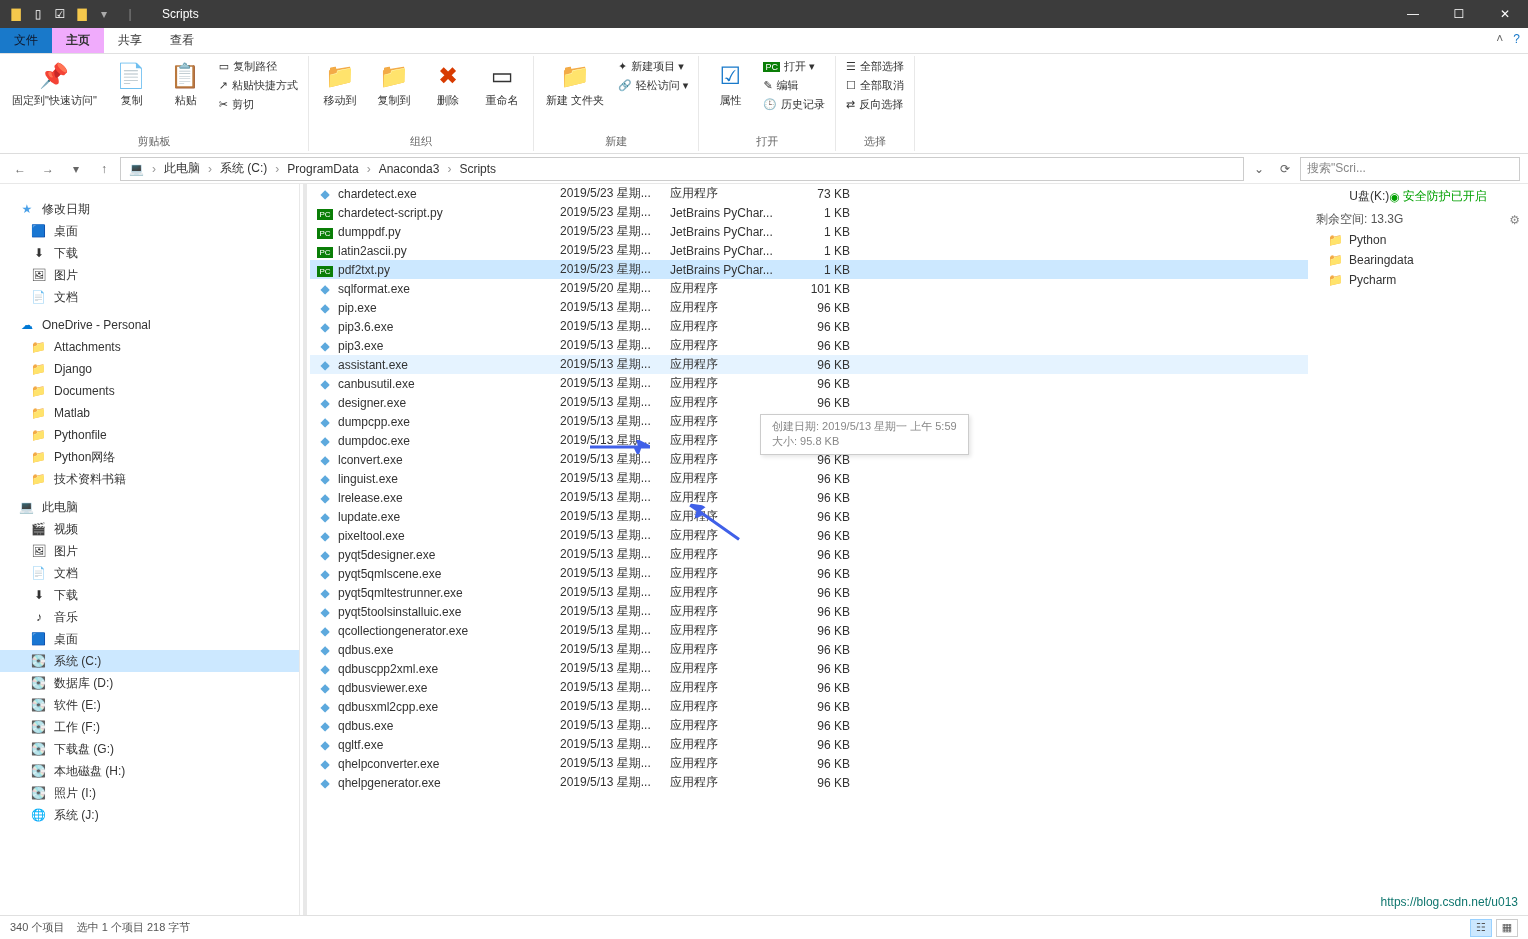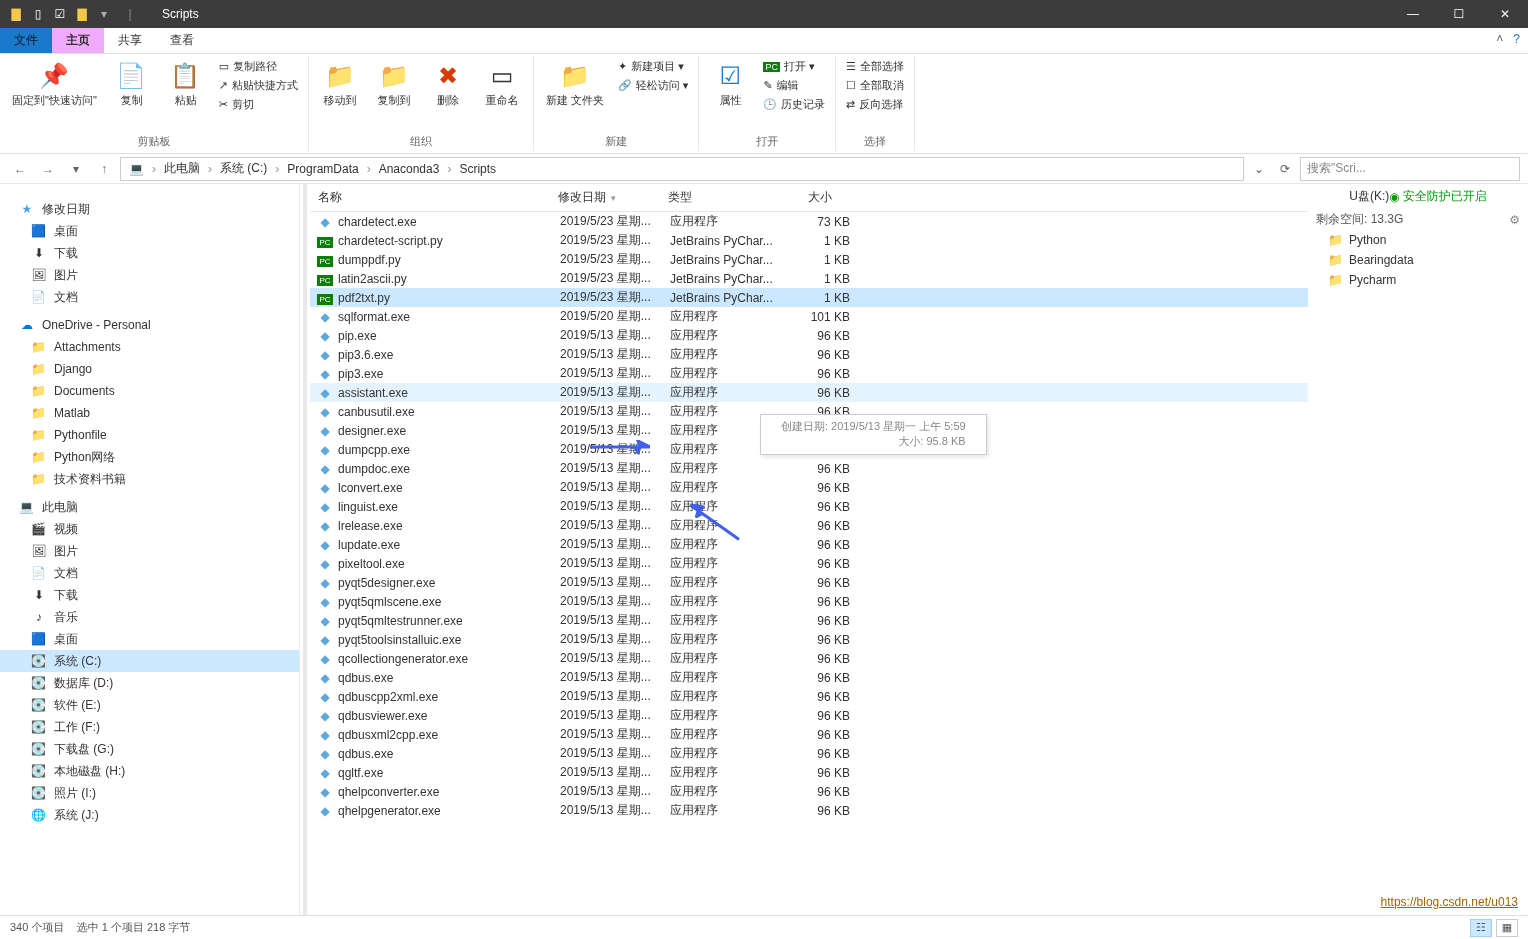--- a/index.html
+++ b/index.html
@@ -51,38 +51,38 @@
 .colheaders { display: flex; border-bottom: 1px solid #e8e8e8; position: sticky; top: 0; background: #fff; height: 28px; align-items: center; }
 .colheaders .col { padding: 4px 8px; font-size: 12px; color: #333; }
 .col-name { width: 240px; }
 .col-date { width: 110px; }
 .col-type { width: 110px; }
 .col-size { width: 70px; text-align: right; }
 .row { display: flex; align-items: center; height: 19px; padding-left: 6px; }
 .row.selected { background: #cce8ff; }
 .row.hover { background: #e5f3ff; }
 .row .ico { width: 18px; text-align: center; margin-right: 4px; }
-.tooltip { position: absolute; background: #fff; border: 1px solid #ccc; padding: 4px 20px; font-size: 11px; color: #888; left: 450px; top: 230px; line-height: 1.4; box-shadow: 2px 2px 4px rgba(0,0,0,0.1); text-align: right; }
+.tooltip { position: absolute; background: #fff; border: 1px solid #ccc; padding: 4px 11px; font-size: 11px; color: #888; left: 450px; top: 230px; line-height: 1.4; box-shadow: 2px 2px 4px rgba(0,0,0,0.1); }
 
 .rightpanel { width: 220px; overflow-y: auto; position: relative; }
 .rp-head { display: flex; justify-content: center; padding: 4px 8px; align-items: center; }
 .rp-head .badge { color: #00a000; display: flex; align-items: center; gap: 3px; }
 .rp-sub { padding: 2px 8px; color: #555; display: flex; align-items: center; justify-content: space-between; }
 .rp-folder { display: flex; align-items: center; padding: 3px 8px 3px 20px; }
 
 .status { height: 24px; border-top: 1px solid #e0e0e0; display: flex; align-items: center; padding: 0 10px; font-size: 11px; color: #555; justify-content: space-between; }
 .status .right { display: flex; gap: 4px; }
 .status .viewbtn { width: 22px; height: 18px; border: 1px solid #ccc; display:flex; align-items:center; justify-content:center; }
 .status .viewbtn.active { background: #cce8ff; border-color: #99d1ff; }
 
 .arrow-annot { position: absolute; left: 280px; top: 256px; pointer-events: none; width: 60px; height: 14px; }
 .arrow-annot2 { position: absolute; left: 380px; top: 314px; pointer-events: none; width: 60px; height: 14px; transform: rotate(35deg); transform-origin: left; }
 .arrow-body { stroke: #4060e8; stroke-width: 3; fill: #4060e8; }
 
-.watermark { position: absolute; right: 10px; bottom: 30px; color: #a16207; font-size: 12px; text-decoration: underline; }
+.watermark { position: absolute; right: 10px; bottom: 30px; color: #0f766e; font-size: 12px; }
 </style>
 </head>
 <body>
 
 <div class="titlebar">
   <div class="qat">
     <span style="color:#f5c84c">▇</span>
     <span style="color:#fff">▯</span>
     <span style="color:#fff">☑</span>
     <span style="color:#f5c84c">▇</span>
@@ -377,26 +377,20 @@
         <span class="ico">💽</span>
         <span>照片 (I:)</span>
       </div>
       <div class="navitem">
         <span class="ico">🌐</span>
         <span>系统 (J:)</span>
       </div>
     </div>
   <div class="divider"></div>
   <div class="filelist">
-    <div class="colheaders">
-      <div class="col col-name">名称</div>
-      <div class="col col-date"><span>修改日期</span> <span style="color:#999;font-size:8px">▼</span></div>
-      <div class="col col-type">类型</div>
-      <div class="col col-size">大小</div>
-    </div>
     <div id="rows">
         <div class="row">
           <span class="ico"><span style="color:#5da9dd">◆</span></span>
           <span class="col-name" style="width:222px">chardetect.exe</span>
           <span class="col-date">2019/5/23 星期...</span>
           <span class="col-type">应用程序</span>
           <span class="col-size">73 KB</span>
         </div>
         <div class="row">
           <span class="ico"><span style="background:#0a7e07;color:#fff;font-size:8px;padding:1px 2px">PC</span></span>

